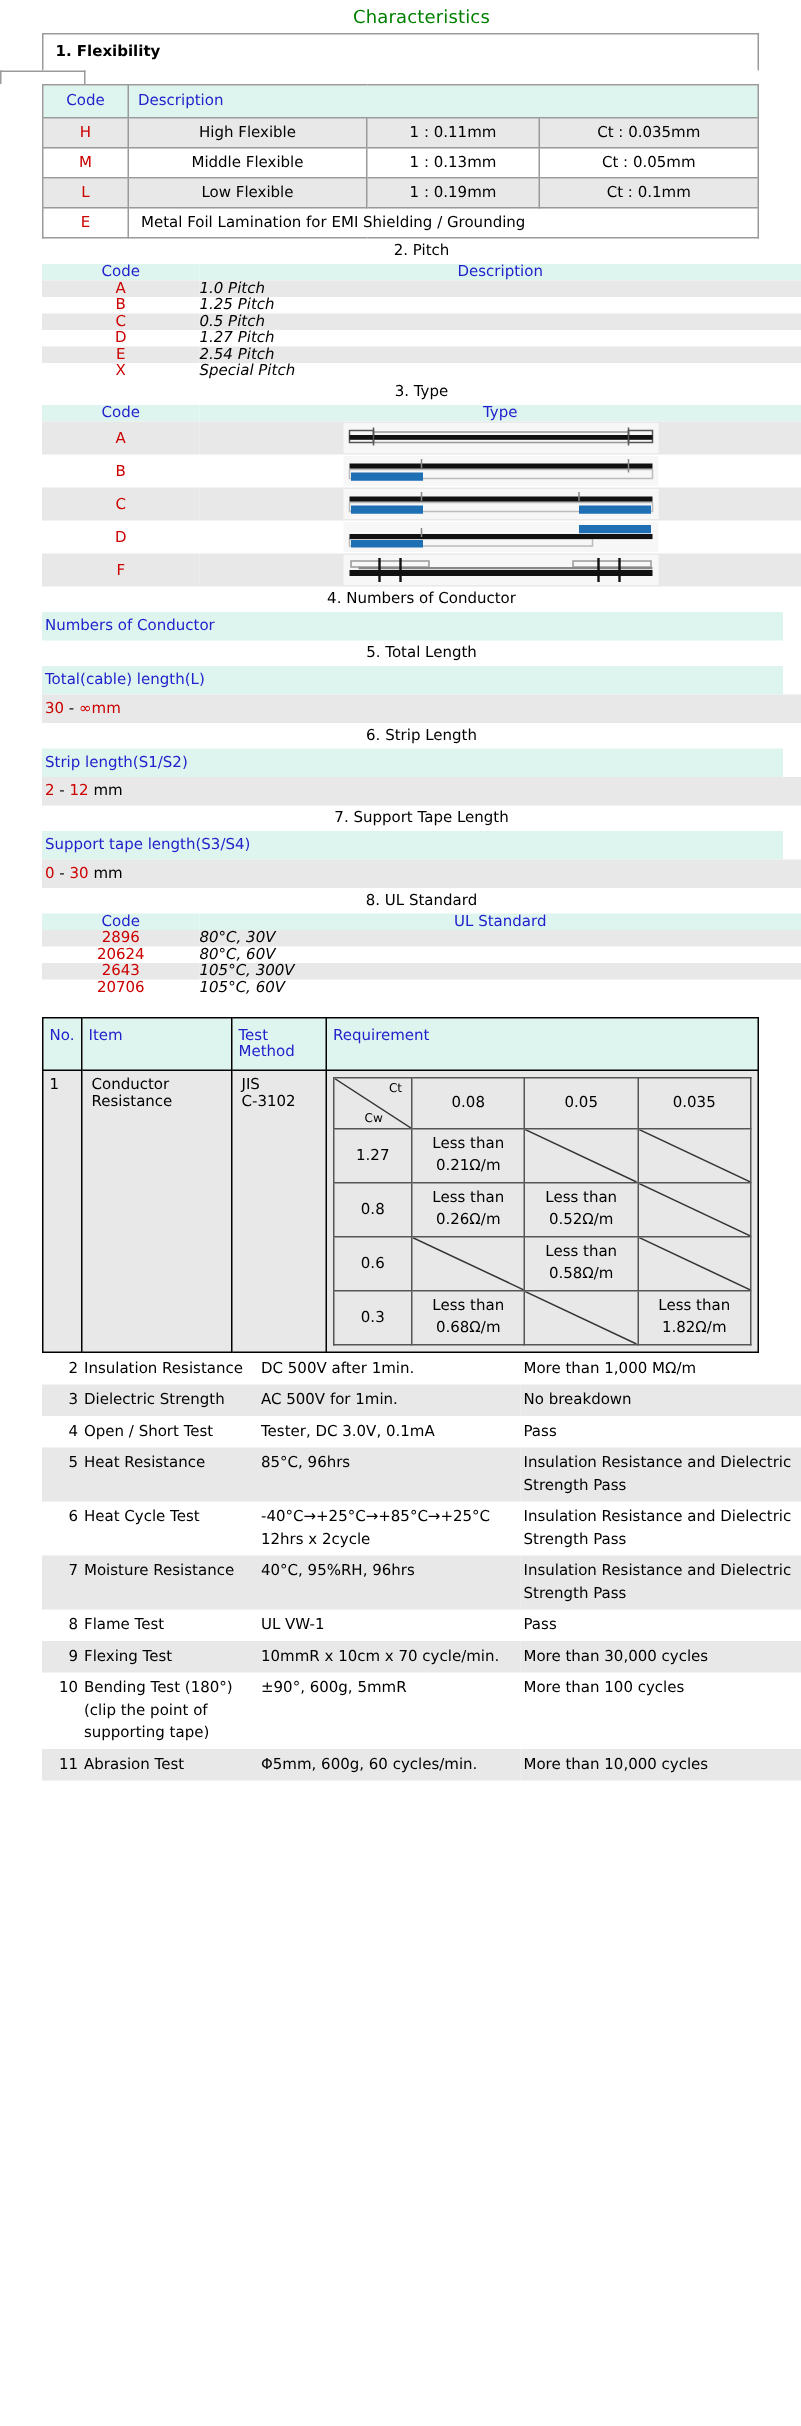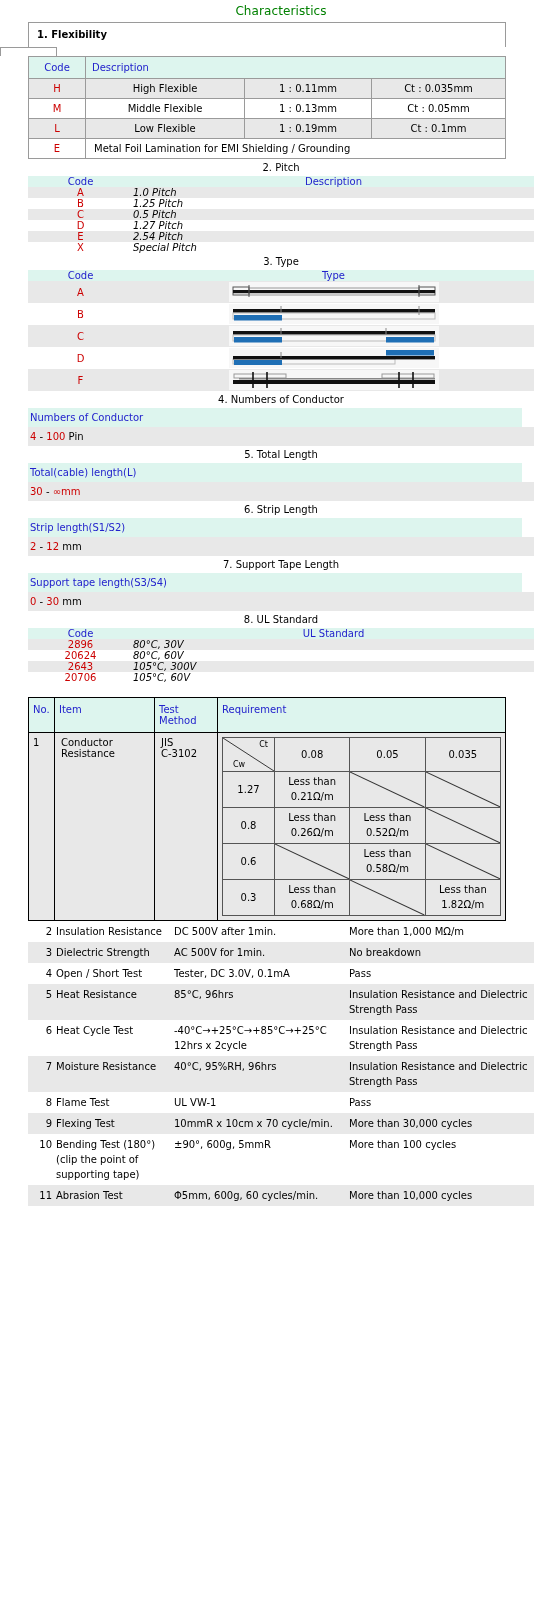--- a/index.html
+++ b/index.html
@@ -88,21 +88,21 @@
   td.rq-no  { width: 26px; text-align: left; padding: 4px; background: #e8e8e8; vertical-align: middle; }
   td.rq-item{ width: 100px; padding: 4px 6px; background: #e8e8e8; vertical-align: middle; margin-left: 48px; }
   td.rq-meth{ width: 63px; padding: 4px 6px; background: #e8e8e8; vertical-align: middle; }
   td.rq-body{ padding: 4px; background: #e8e8e8; }
 
   table.matrix { border-collapse: collapse; width: 100%; background: #e8e8e8; }
   table.matrix td { border: 1px solid #555; text-align: center; font-size: 10px; padding: 3px 2px; vertical-align: middle; }
   td.mx-title { font-size: 10px; padding: 4px 2px; }
   .mx-corner { position: relative; height: 34px; width: 52px; padding: 0 !important; }
   .mx-corner .ct { position: absolute; right: 6px; top: 2px; font-size: 8px; }
-  .mx-corner .cw { position: absolute; left: 10px; bottom: 2px; font-size: 8px; }
+  .mx-corner .cw { position: absolute; left: 20px; bottom: 2px; font-size: 8px; }
   .mx-corner svg, .slash svg { position: absolute; left: 0; top: 0; width: 100%; height: 100%; }
   .slash { position: relative; height: 34px; padding: 0 !important; }
   .mx-val { line-height: 1.45; }
 
   
   table.tests { border-collapse: collapse; width: 506px; margin-left: 28px; }
   table.tests td { border: none; font-size: 10px; padding: 3px 2px; vertical-align: top; line-height: 1.5; }
   td.t-no { width: 26px; text-align: right; padding-right: 4px; }
   td.t-item { width: 118px; }
   td.t-meth { width: 175px; }
@@ -126,21 +126,21 @@
 
   <table class="grid">
     <tbody>
         <tr>
       <th class="hdr" style="width:57px;text-align:center">Code</th>
       <th class="hdr" colspan="3">Description</th>
     </tr>
     <tr class="r-odd">
       <td class="code">H</td>
       <td class="cell" style="width:159px">High Flexible</td>
-      <td class="cell" style="width:127px">1 : 0.11mm</td>
+      <td class="cell" style="width:115px">1 : 0.11mm</td>
       <td class="cell">Ct : 0.035mm</td>
     </tr>
     <tr class="r-even">
       <td class="code">M</td>
       <td class="cell">Middle Flexible</td>
       <td class="cell">1 : 0.13mm</td>
       <td class="cell">Ct : 0.05mm</td>
     </tr>
     <tr class="r-odd">
       <td class="code">L</td>
@@ -269,23 +269,20 @@
           <line x1="174" y1="3" x2="174" y2="19" stroke="#111" stroke-width="1.6"></line>
           <line x1="188" y1="3" x2="188" y2="19" stroke="#111" stroke-width="1.6"></line>
         </svg>
       </td>
     </tr>
   </tbody>
     </table>
 
   <div class="sec-head">4. Numbers of Conductor</div>
   <div class="fld-hdr">Numbers of Conductor</div>
-  <div class="fld-val">
-    <span class="num">4</span><span> - </span><span class="num">100</span><span> Pin</span>
-  </div>
 
   <div class="sec-head">5. Total Length</div>
   <div class="fld-hdr">Total(cable) length(L)</div>
   <div class="fld-val">
     <span class="num">30</span><span> - </span><span class="num">∞</span><span class="num">mm</span>
   </div>
 
   <div class="sec-head">6. Strip Length</div>
   <div class="fld-hdr">Strip length(S1/S2)</div>
   <div class="fld-val">

